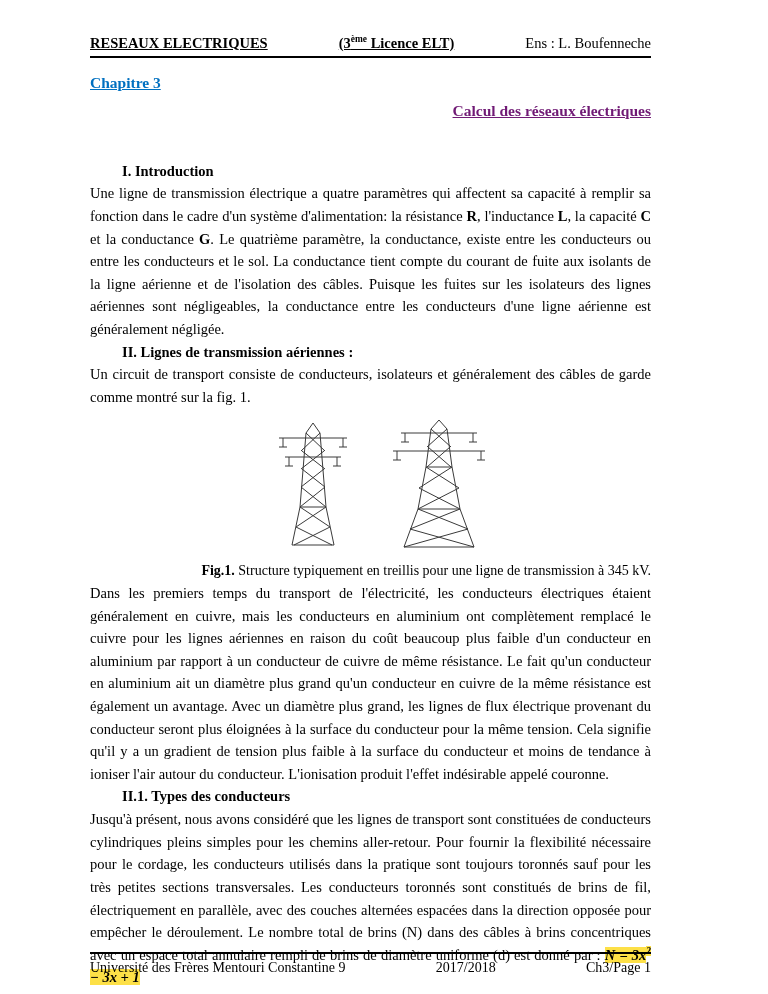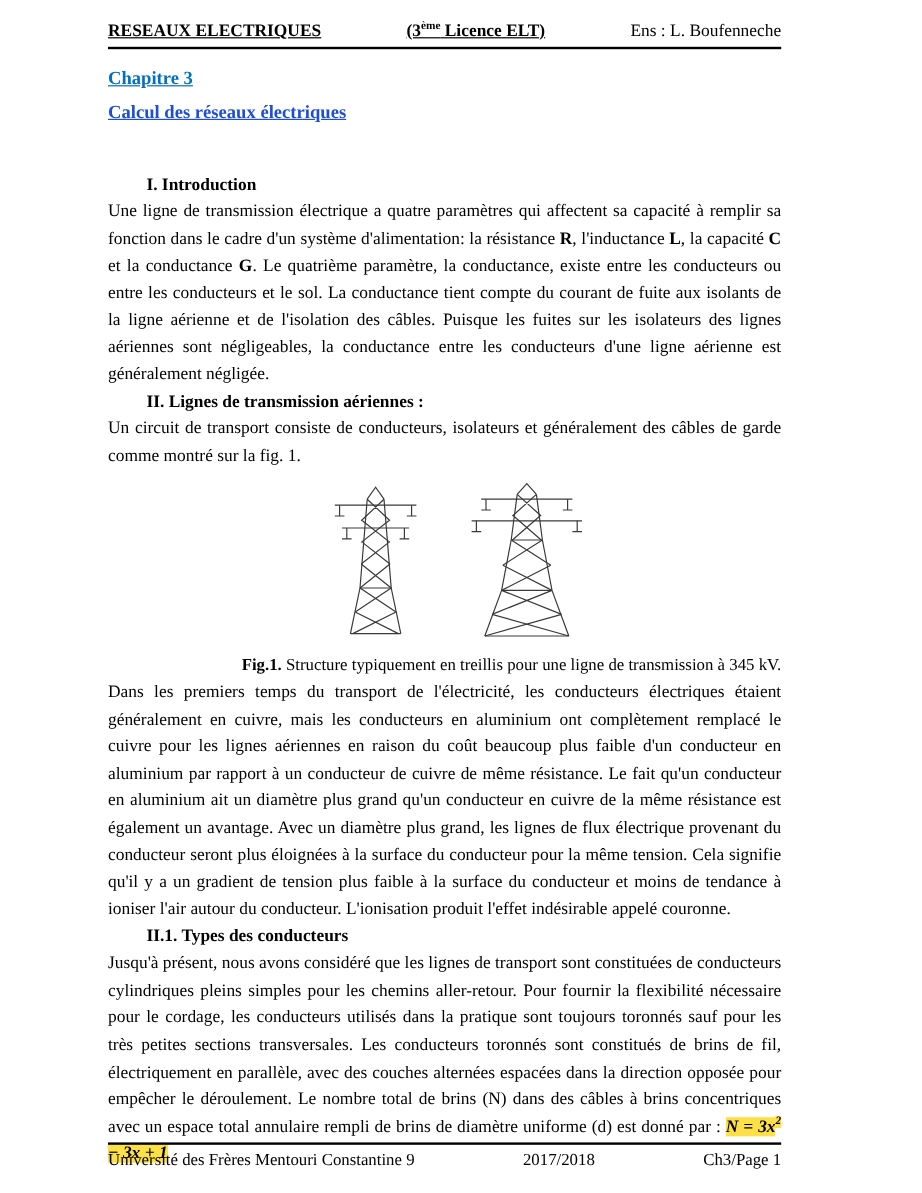--- a/index.html
+++ b/index.html
@@ -1,41 +1,41 @@
 <!DOCTYPE html>
 <html><head>
 <meta charset="utf-8">
 <style>
   html,body{margin:0;padding:0;background:#ffffff;}
   .page{
     position:relative;
     width:741px;height:994px;
     background:#ffffff;
     box-sizing:border-box;
-    padding:17px 90px 0 90px;
+    padding:34px 90px 0 90px;
     font-family:"Liberation Serif", serif;
     color:#000;
     overflow:hidden;
   }
   .header{
     display:flex;justify-content:space-between;align-items:baseline;
     border-bottom:2px solid #000;
     padding-bottom:4px;
     font-size:14.5px;
   }
   .hdr-left{font-weight:700;text-decoration:underline;}
   .hdr-center{font-weight:700;text-decoration:underline;}
   .hdr-right{font-weight:400;}
   .chapter{
     color:#0070C0;font-weight:700;text-decoration:underline;
     font-size:15.5px;margin:16px 0 10px 0;
   }
   .doc-title{
-    color:#1d4ed8;font-weight:700;text-decoration:underline;
-    font-size:15.5px;text-align:left;margin:10px 0 40px 0;
+    color:#701a75;font-weight:700;text-decoration:underline;
+    font-size:15.5px;text-align:right;margin:10px 0 40px 0;
   }
   .body-text{font-size:14.5px;line-height:1.56;}
   .h{font-weight:700;margin-left:32px;}
   .p{margin:0;text-align:justify;}
   .figure{text-align:center;margin:8px 0 2px 0;}
   .caption{text-align:right;font-size:14px;font-family:Liberation Serif, serif;}
   .b{font-weight:700;}
   .i{font-style:italic;}
   .hl{background:#fde047;}
   sup{font-size:0.65em;}

